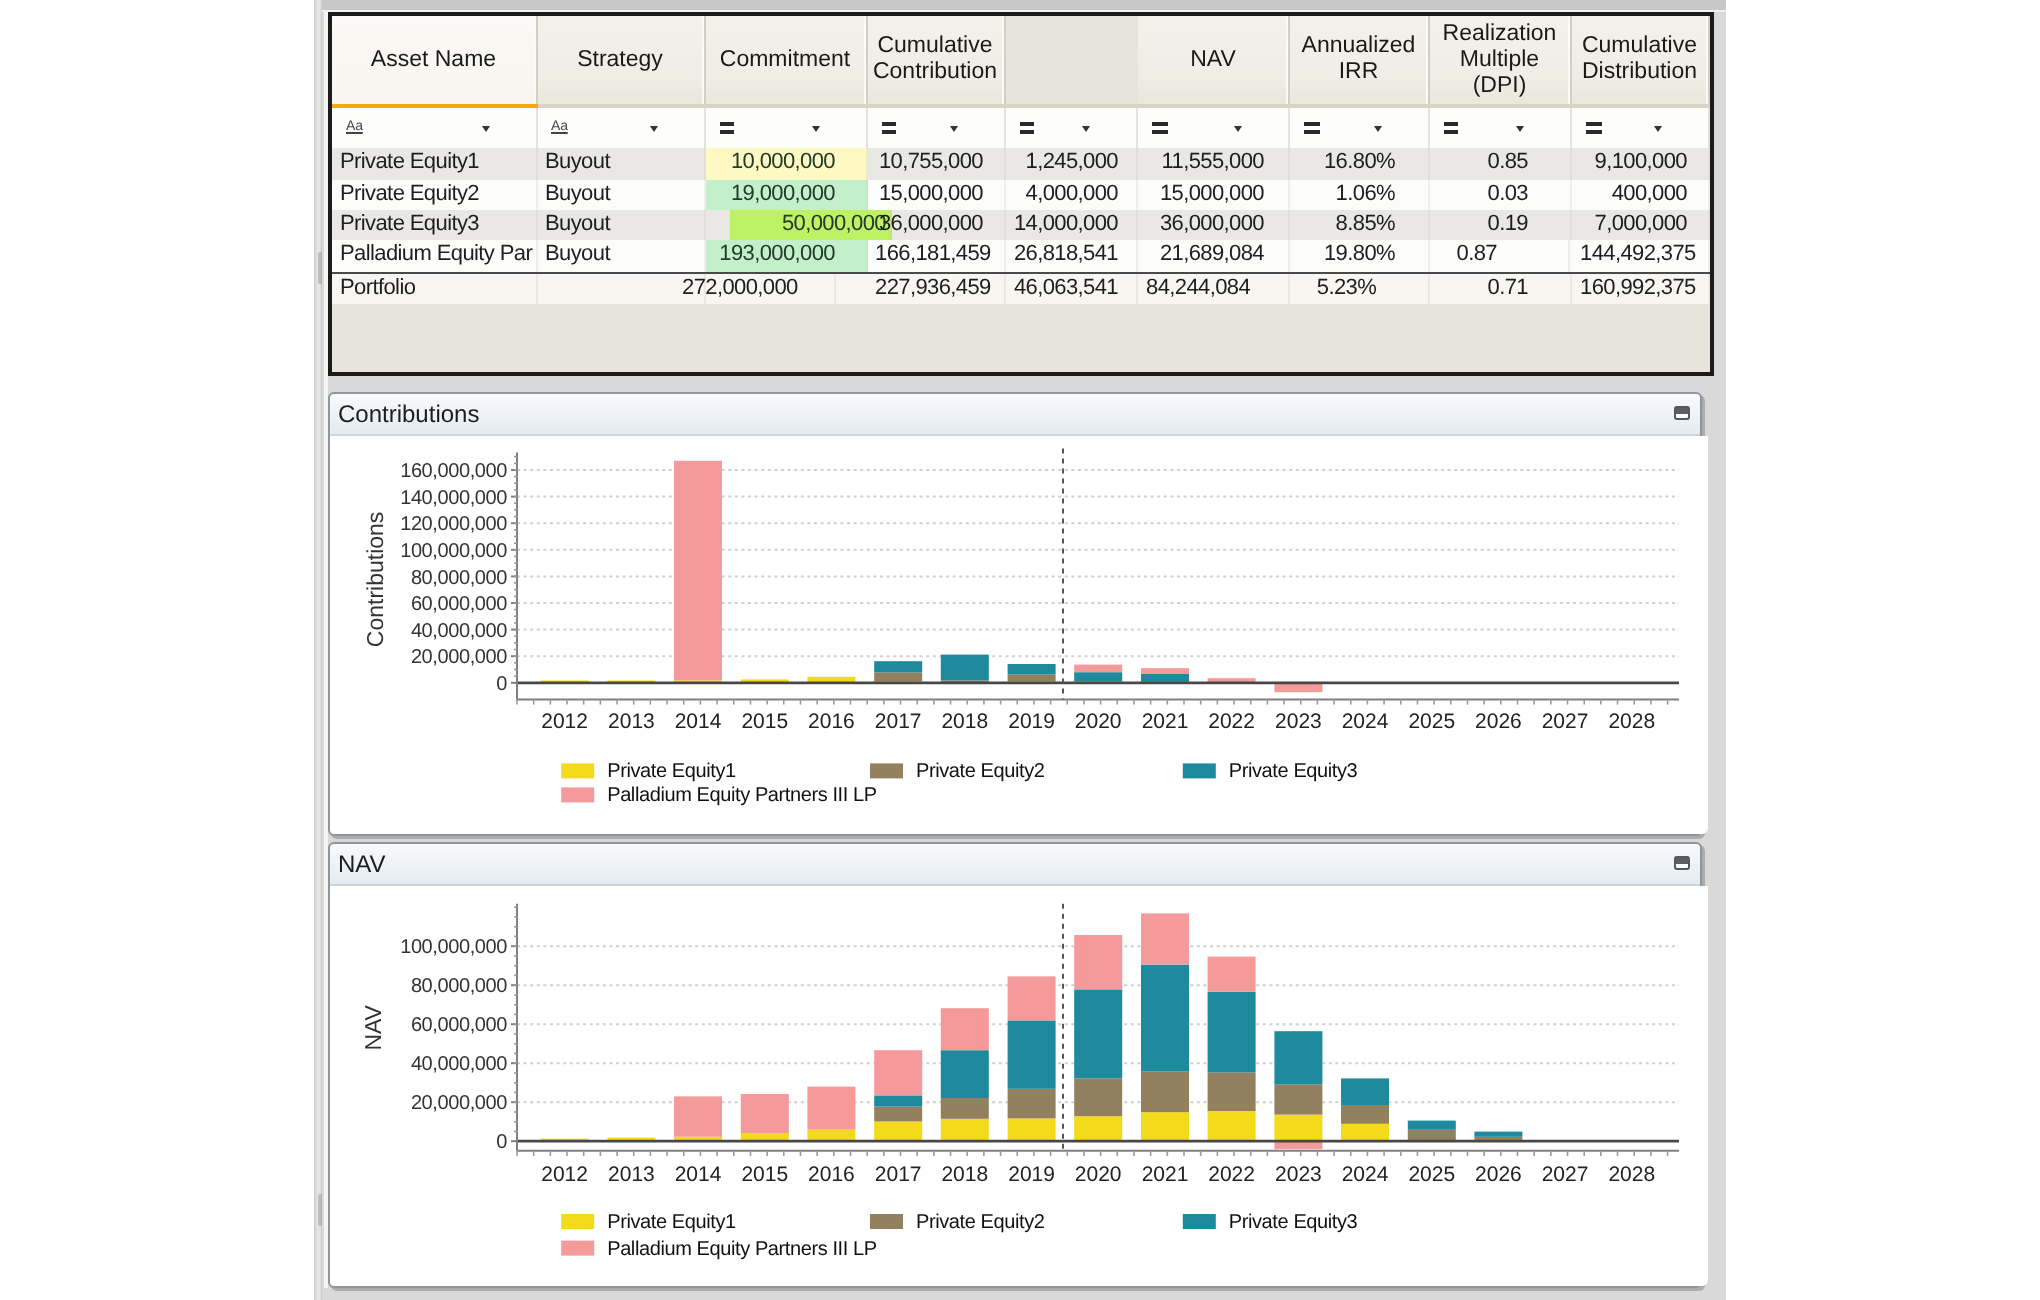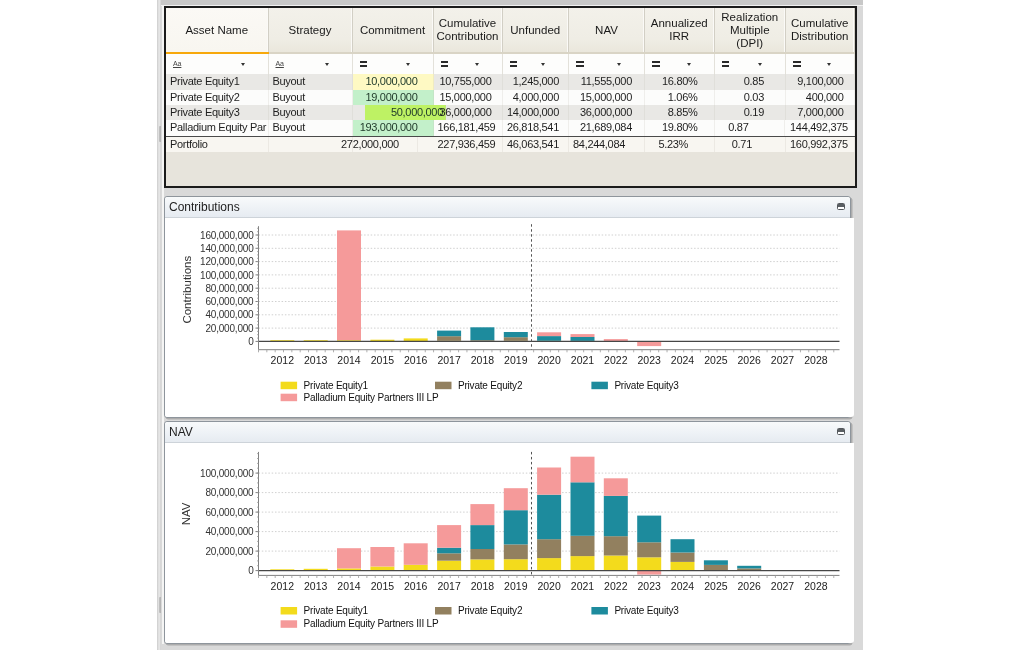--- a/index.html
+++ b/index.html
@@ -47,23 +47,20 @@
         </div>
         <div class="th" style="left:102.5px;width:84.0px">
           <span>Strategy</span>
         </div>
         <div class="th" style="left:186.5px;width:81.0px">
           <span>Commitment</span>
         </div>
         <div class="th" style="left:267.5px;width:69.0px">
           <span>Cumulative<br>Contribution</span>
         </div>
-        <div class="th" style="left:336.5px;width:66.5px">
-          <span>Unfunded</span>
-        </div>
         <div class="th" style="left:403.0px;width:76.0px">
           <span>NAV</span>
         </div>
         <div class="th" style="left:479.0px;width:69.5px">
           <span>Annualized<br>IRR</span>
         </div>
         <div class="th" style="left:548.5px;width:71.5px">
           <span>Realization<br>Multiple<br>(DPI)</span>
         </div>
         <div class="th" style="left:620.0px;width:68.5px">
@@ -176,21 +173,21 @@
         <div class="dc num" style="left:620.0px;width:68.5px;padding-right:10px;">144,492,375</div>
       </div>
       <div class="prow">
         <div class="dc" style="left:0.0px;width:102.5px;">Portfolio</div>
         <div class="dc" style="left:102.5px;width:84.0px;"></div>
         <div class="dc num" style="left:171px;width:81.0px;padding-right:29px;">272,000,000</div>
         <div class="dc num" style="left:267.5px;width:69.0px;padding-right:10px;">227,936,459</div>
         <div class="dc num" style="left:336.5px;width:66.5px;padding-right:9px;">46,063,541</div>
         <div class="dc num" style="left:403.0px;width:76.0px;padding-right:24px;">84,244,084</div>
         <div class="dc num" style="left:479.0px;width:69.5px;padding-right:16px;text-align:center;">5.23%</div>
-        <div class="dc num" style="left:548.5px;width:71.5px;padding-right:33px;">0.71</div>
+        <div class="dc num" style="left:548.5px;width:71.5px;padding-right:21px;">0.71</div>
         <div class="dc num" style="left:620.0px;width:68.5px;padding-right:10px;">160,992,375</div>
       </div>
     </div>
     <div class="panel" style="top:196px;height:221.5px">
       <div class="phead">Contributions<span class="pico"></span></div>
       <div class="pbody" style="width:688.5px;height:199px">
         <svg width="689" height="199" viewBox="0 0 689 199" style="position:absolute;left:0;top:0">
           <line x1="93.5" y1="110.1" x2="674.5" y2="110.1" stroke="#d0d0d0" stroke-width="1" stroke-dasharray="1.5,1.8"></line>
           <line x1="93.5" y1="96.8" x2="674.5" y2="96.8" stroke="#d0d0d0" stroke-width="1" stroke-dasharray="1.5,1.8"></line>
           <line x1="93.5" y1="83.5" x2="674.5" y2="83.5" stroke="#d0d0d0" stroke-width="1" stroke-dasharray="1.5,1.8"></line>

